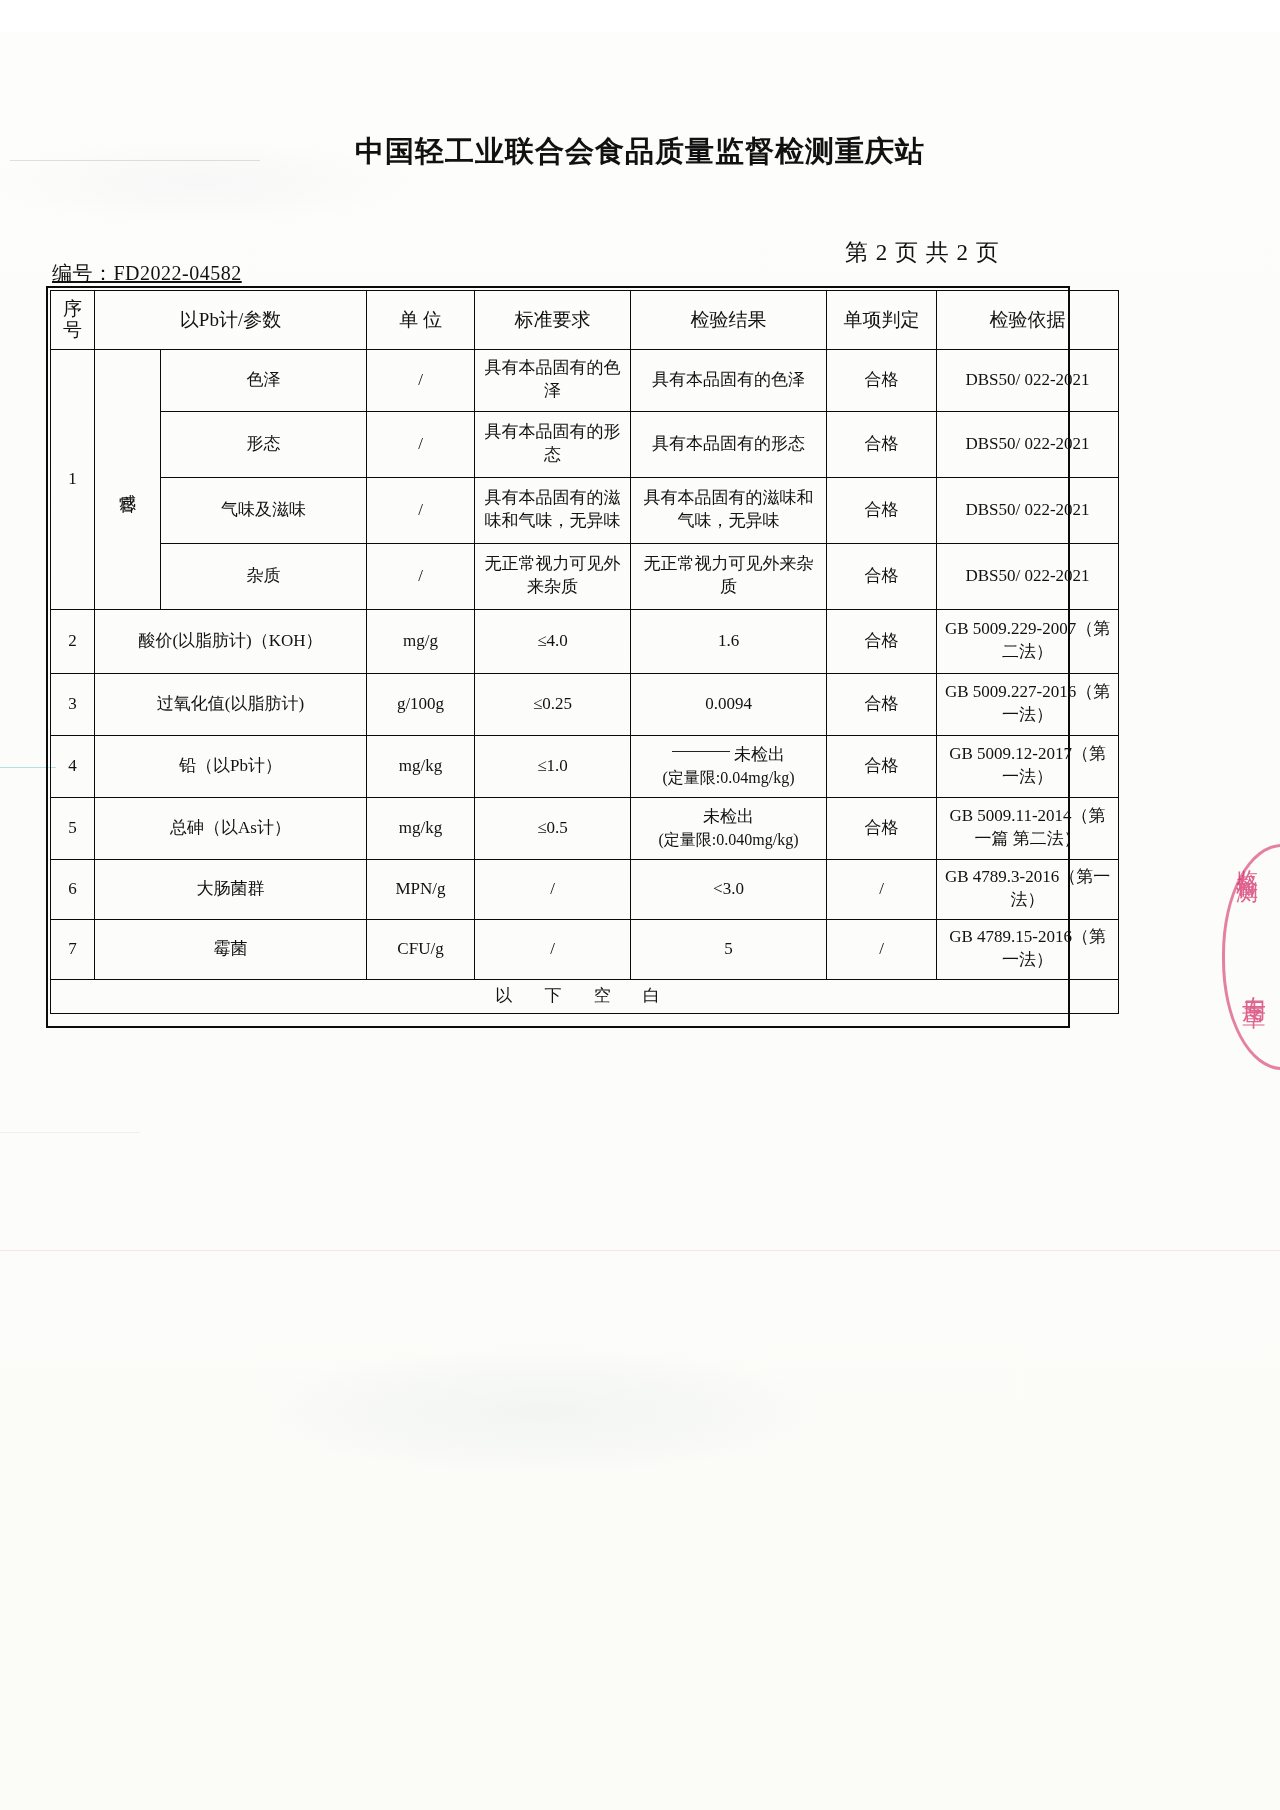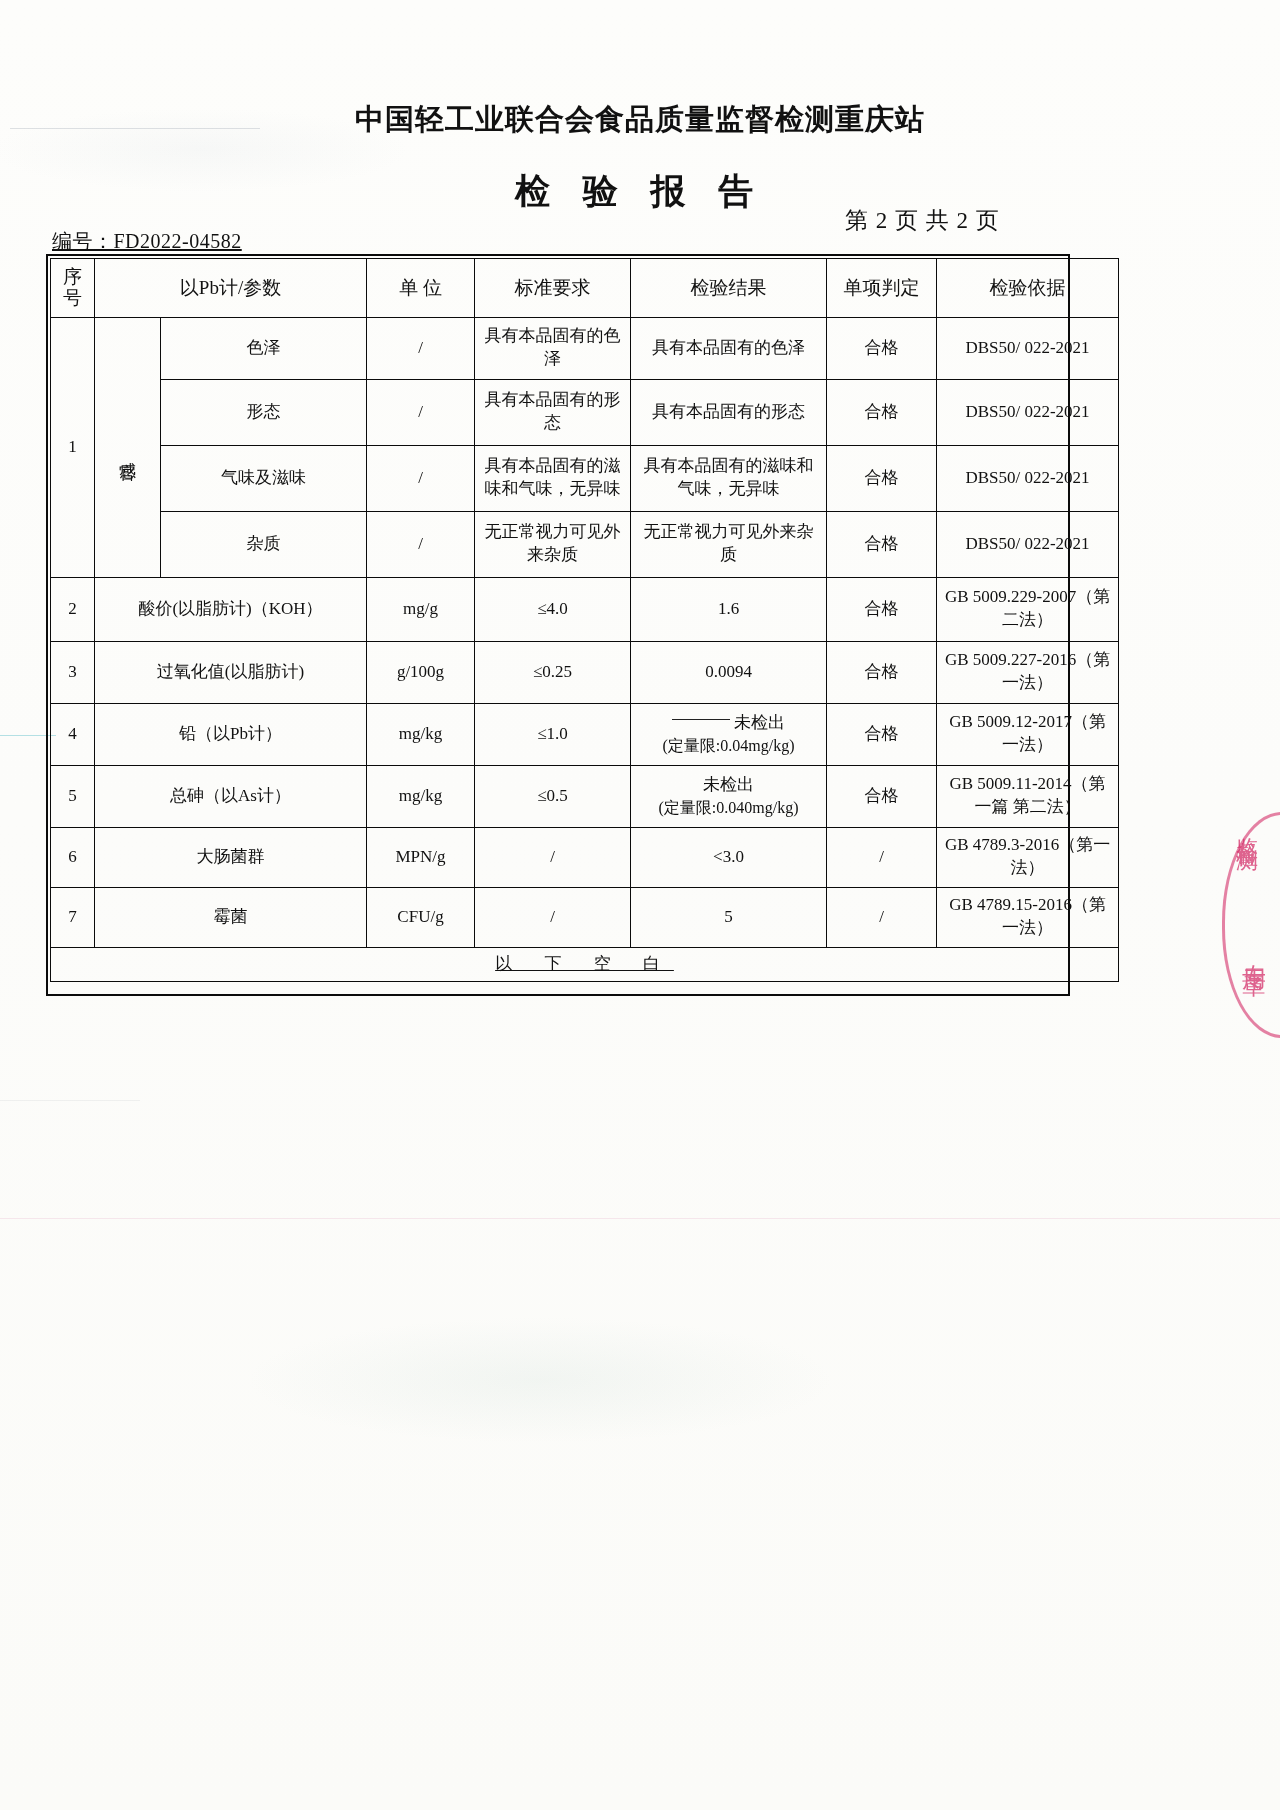--- a/index.html
+++ b/index.html
@@ -15,20 +15,21 @@
     color: #111;
     overflow: hidden;
   }
 
   
   .page {
     position: absolute;
     inset: 0;
     background:
       linear-gradient(180deg, #fdfdfb 0%, #fcfcfa 45%, #fbfbf8 100%);
+    margin-top: 32px;
   }
 
   .scan-noise {
     position: absolute;
     inset: 0;
     pointer-events: none;
     background:
       radial-gradient(ellipse 420px 90px at 540px 1380px, rgba(173,200,190,0.13), rgba(255,255,255,0) 70%),
       radial-gradient(ellipse 300px 60px at 200px 150px, rgba(190,200,210,0.10), rgba(255,255,255,0) 70%);
   }
@@ -135,21 +136,20 @@
   .vgroup span {
     writing-mode: vertical-rl;
     text-orientation: upright;
     display: inline-block;
     line-height: 1;
   }
   .blank-row td {
     font-size: 21px;
     letter-spacing: 14px;
     padding: 14px 0;
-    text-decoration: underline;
   }
   .hdr-num span { display:block; line-height:1.1; }
 
   .result-dash {
     display: inline-block;
     width: 58px;
     border-top: 1px solid #222;
     vertical-align: middle;
     margin-right: 4px;
     position: relative;
@@ -190,21 +190,20 @@
 
 <div class="page">
 
   <div class="scan-noise"></div>
   <div class="scan-line" style="top:128px; left:10px; width:250px;"></div>
   <div class="scan-line cyan" style="top:735px; left:0px; width:56px;"></div>
   <div class="scan-line pink" style="top:1218px; left:0px; width:1280px; opacity:.5;"></div>
   <div class="scan-line" style="top:1100px; left:0px; width:140px; opacity:.4;"></div>
 
   <div class="header-title">中国轻工业联合会食品质量监督检测重庆站</div>
-  <div class="doc-title">检 验 报 告</div>
   <div class="page-count">第 2 页 共 2 页</div>
   <div class="report-no">编号：FD2022-04582</div>
 
   <div class="outer-frame"></div>
 
   <table class="report">
     <colgroup>
       <col class="col-no">
         <col class="col-group">
         <col class="col-item">

